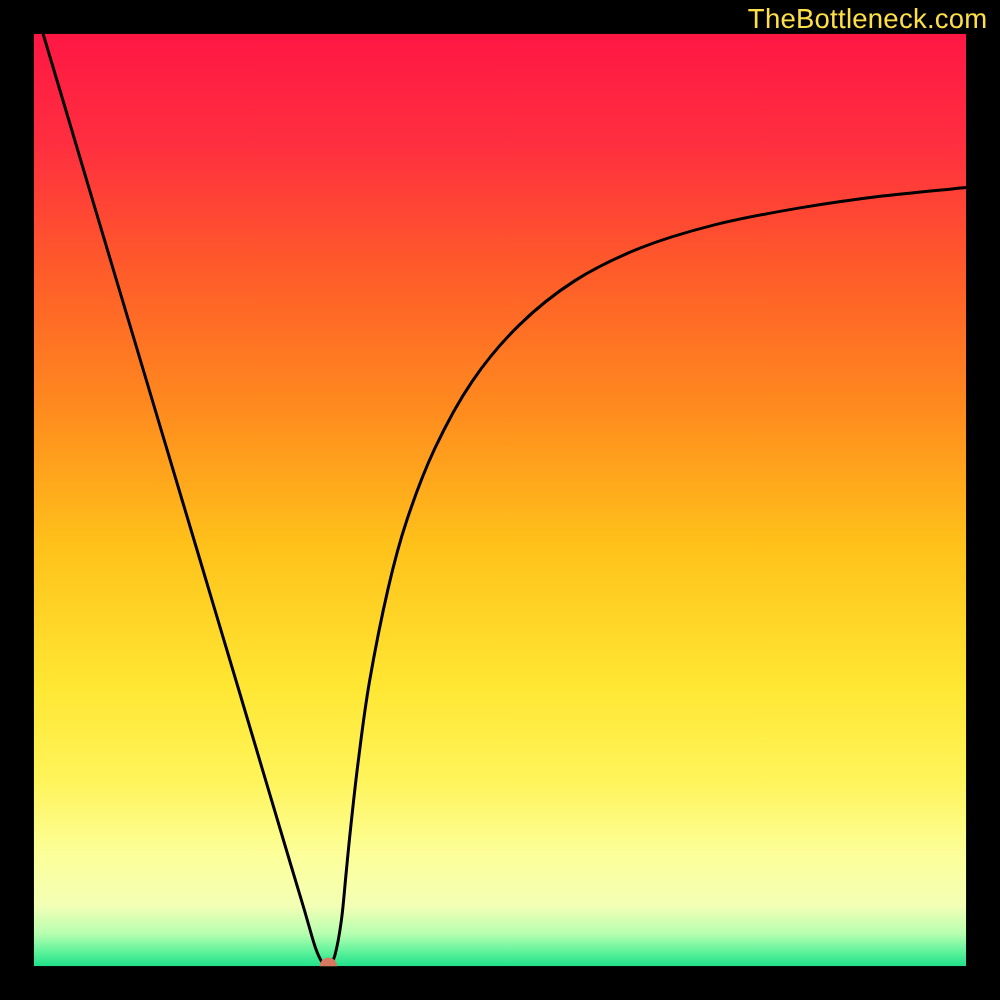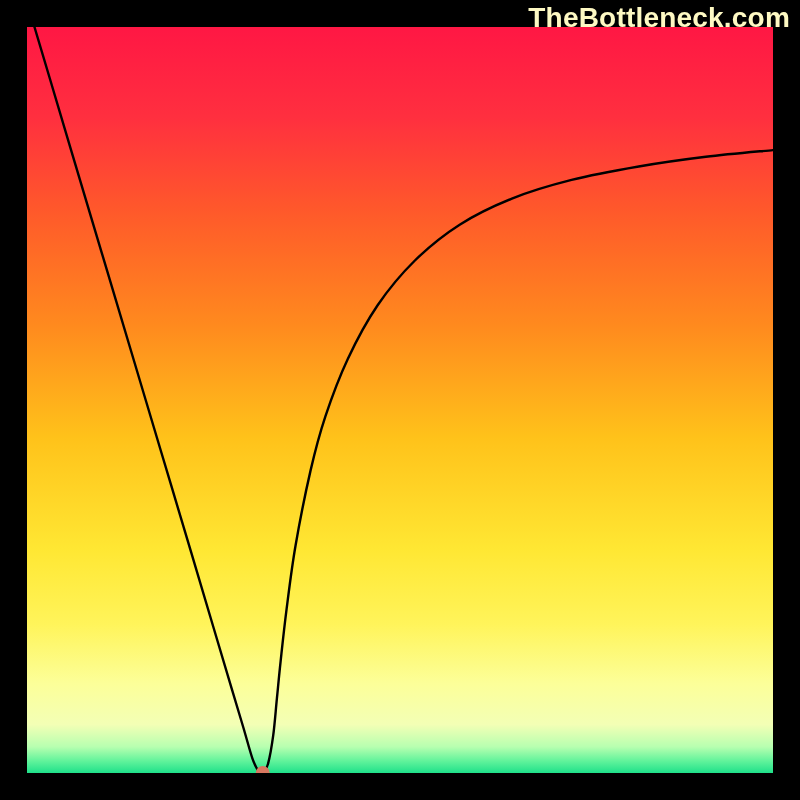--- a/index.html
+++ b/index.html
@@ -16,23 +16,23 @@
     left: 27px;
     top: 27px;
     width: 746px;
     height: 746px;
     background: #000;
   }
   .watermark {
     position: absolute;
     top: 2px;
     right: 10px;
-    color: #fef9c3;
-    font-size: 28px;
-    font-weight: 700;
+    color: #fde047;
+    font-size: 22px;
+    font-weight: 400;
     letter-spacing: 0.2px;
     z-index: 5;
     user-select: none;
   }
   svg {
     display: block;
   }
 </style>
 </head>
 <body>

